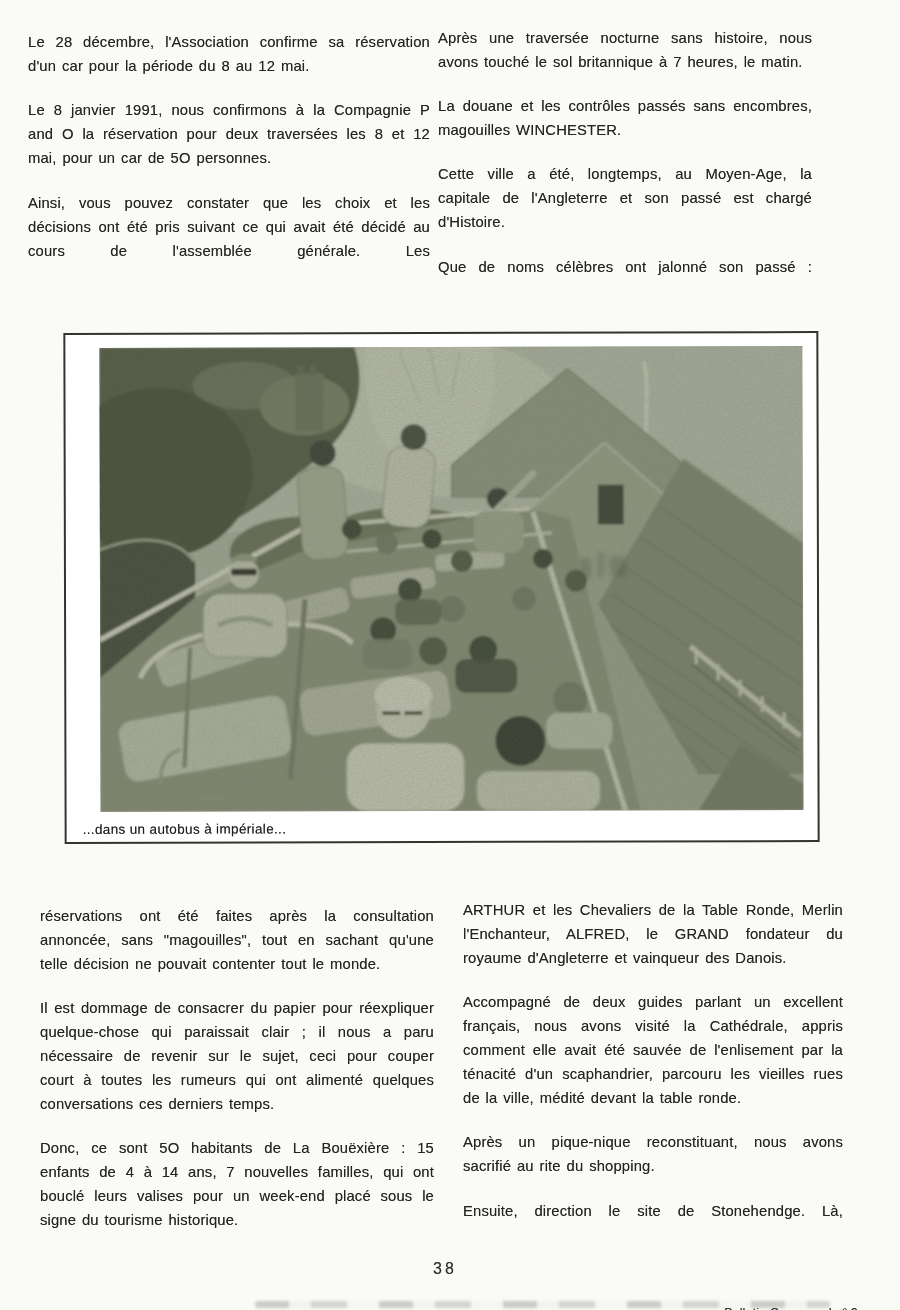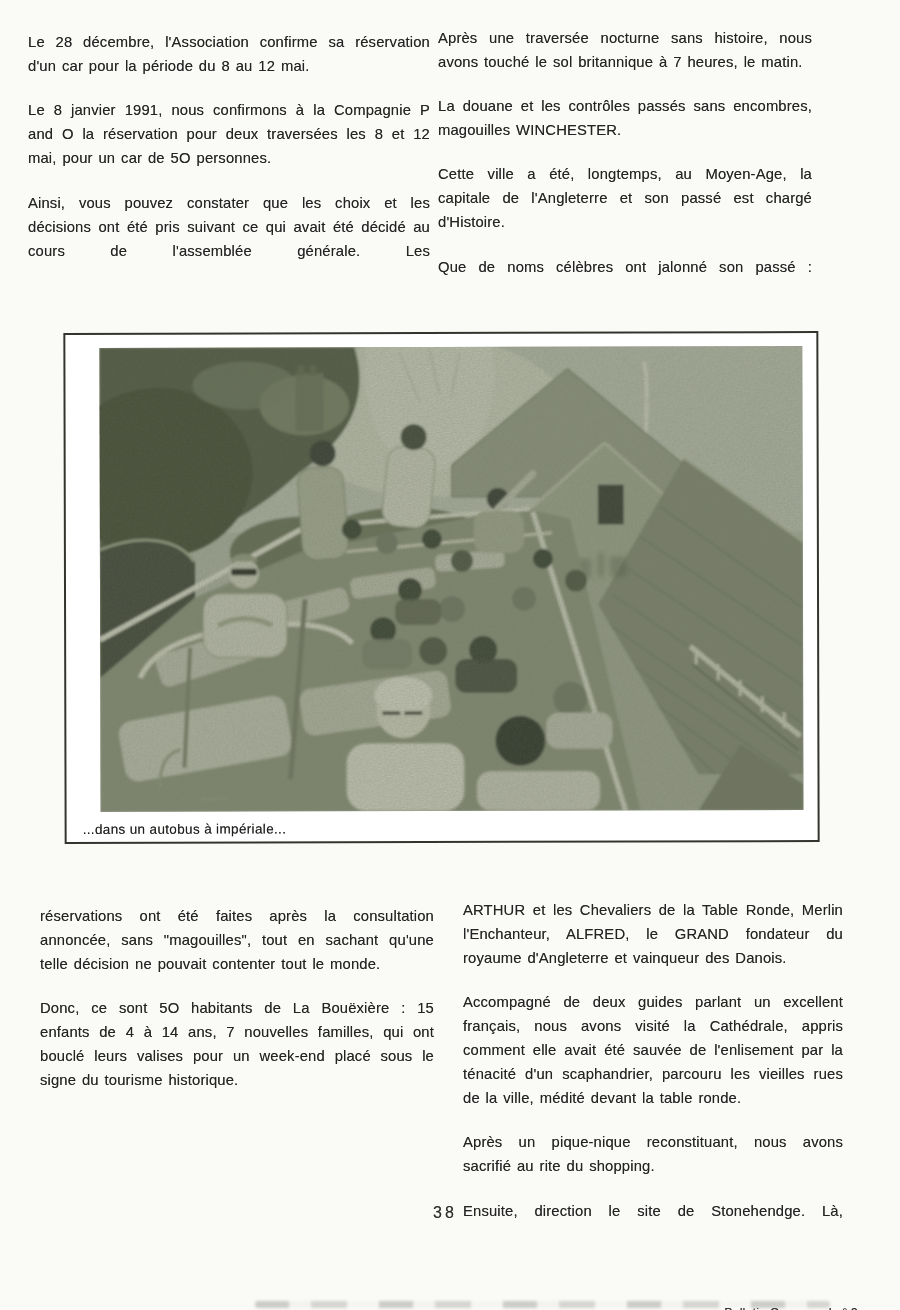--- a/index.html
+++ b/index.html
@@ -21,21 +21,21 @@
     position:absolute;left:64px;top:332px;width:755px;height:511px;
     background:#ffffff;border:2px solid #34342f;box-sizing:border-box;
     transform:rotate(-0.15deg);
   }
   .photo-canvas{position:absolute;left:34px;top:13px;width:703px;height:464px;overflow:hidden;background:#a9ae9c;}
   .photo-caption{
     position:absolute;left:16px;bottom:5px;font-size:13.5px;font-weight:normal;
     letter-spacing:0.35px;color:#1f1f1d;text-shadow:0 0 0.4px rgba(30,30,28,0.6);
   }
   .footer-pagenum{
-    position:absolute;left:433px;top:1204px;font-size:16px;letter-spacing:3px;
+    position:absolute;left:433px;top:1260px;font-size:16px;letter-spacing:3px;
     color:#2d2d2b;text-shadow:0 0 0.45px rgba(45,45,43,0.55);
   }
   .footer-label{
     position:absolute;right:42px;top:1305px;font-size:12.8px;font-weight:normal;
     color:#2d2d2b;text-shadow:0 0 0.4px rgba(45,45,43,0.5);
   }
   .scan-smudge{
     position:absolute;left:255px;top:1301px;width:575px;height:7px;border-radius:3px;
     background:repeating-linear-gradient(90deg,
       rgba(115,119,115,0.35) 0 34px, rgba(190,192,190,0.12) 34px 56px,
@@ -208,20 +208,21 @@
         </g>
 
         <rect x="0" y="0" width="703" height="464" filter="url(#grain)" opacity="0.5"></rect>
       </svg>
     </div>
     <div class="photo-caption">...dans un autobus à impériale...</div>
   </div>
 
   <div class="col col-bot-left">
     <p>réservations ont été faites après la consultation annoncée, sans "magouilles", tout en sachant qu'une telle décision ne pouvait contenter tout le monde.</p>
+    <p>Il est dommage de consacrer du papier pour réexpliquer quelque-chose qui paraissait clair ; il nous a paru nécessaire de revenir sur le sujet, ceci pour couper court à toutes les rumeurs qui ont alimenté quelques conversations ces derniers temps.</p>
     <p>Donc, ce sont 5O habitants de La Bouëxière : 15 enfants de 4 à 14 ans, 7 nouvelles familles, qui ont bouclé leurs valises pour un week-end placé sous le signe du tourisme historique.</p>
   </div>
 
   <div class="col col-bot-right">
     <p>ARTHUR et les Chevaliers de la Table Ronde, Merlin l'Enchanteur, ALFRED, le GRAND fondateur du royaume d'Angleterre et vainqueur des Danois.</p>
     <p>Accompagné de deux guides parlant un excellent français, nous avons visité la Cathédrale, appris comment elle avait été sauvée de l'enlisement par la ténacité d'un scaphandrier, parcouru les vieilles rues de la ville, médité devant la table ronde.</p>
     <p>Après un pique-nique reconstituant, nous avons sacrifié au rite du shopping.</p>
     <p class="fill-last">Ensuite, direction le site de Stonehendge. Là,</p>
   </div>
 

